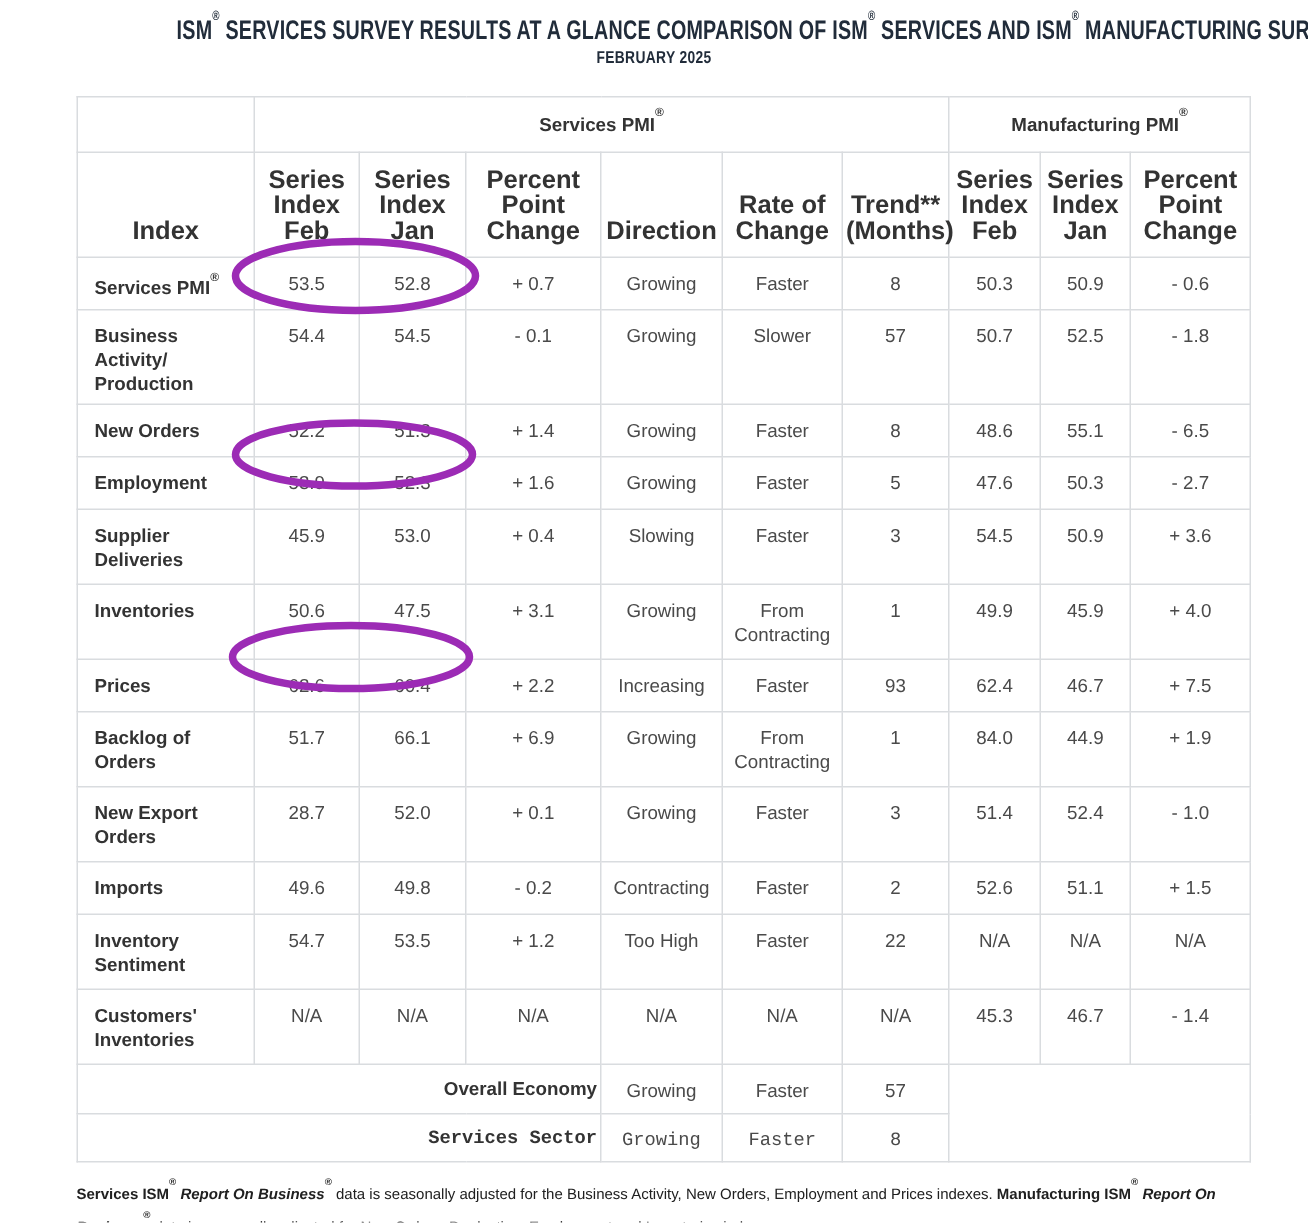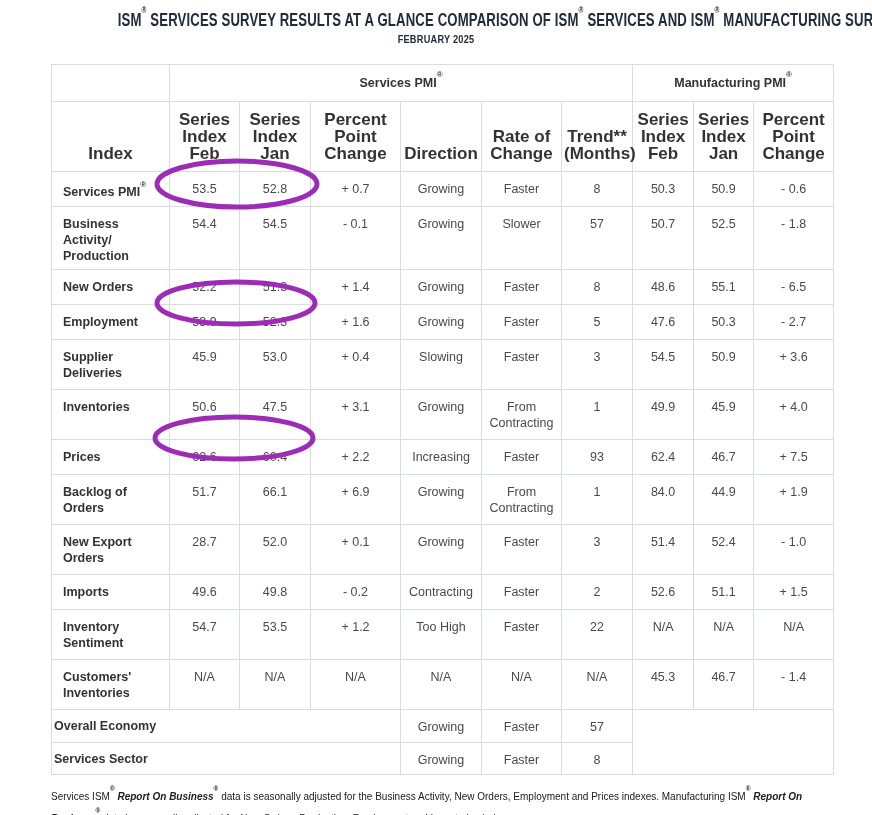--- a/index.html
+++ b/index.html
@@ -41,30 +41,30 @@
     vertical-align:top; padding:9px 4px 5px 11px; white-space:pre-line; line-height:16px;
   }
   tbody th.rowlabel sup { font-size:8px; position:relative; top:-4px; }
   tbody td, tfoot td {
     font-size:12.5px; color:#4a4a4a; text-align:center; vertical-align:top;
     padding:9px 2px 4px; white-space:pre-line; line-height:16px;
   }
   tr.h1 { height:35px; }
   tr.h2 { height:50px; }
   tr.f1 { height:33px; }
-  tr.f2 { height:32px; }
+  tr.f2 { height:32px;font-family:Liberation Mono, monospace; }
   tfoot th.footlabel {
-    font-size:12.5px; font-weight:700; color:#333; text-align:left;
+    font-size:12.5px; font-weight:700; color:#333; text-align:right;
     vertical-align:middle; padding:2px;
   }
   td.mergedblank { padding:0; }
   
   .footnotes { margin:9px 0 0 51px; width:784px; color:#202020; }
   .fn1 { margin:0; font-size:10px; line-height:19px; }
-  .fn1 .b  { font-weight:400;text-align:center; }
+  .fn1 .b  { font-weight:700;text-align:center; }
   .fn1 .bi { font-weight:700; font-style:italic; }
   .fn1 sup { font-size:6.5px; position:relative; top:-5px; font-weight:700; }
   
   svg.annotations {
     position:absolute; left:0; top:0; width:872px; height:815px;
     pointer-events:none;
   }
   svg.annotations ellipse { fill:none; stroke-width:5; }
 </style>
 </head>

